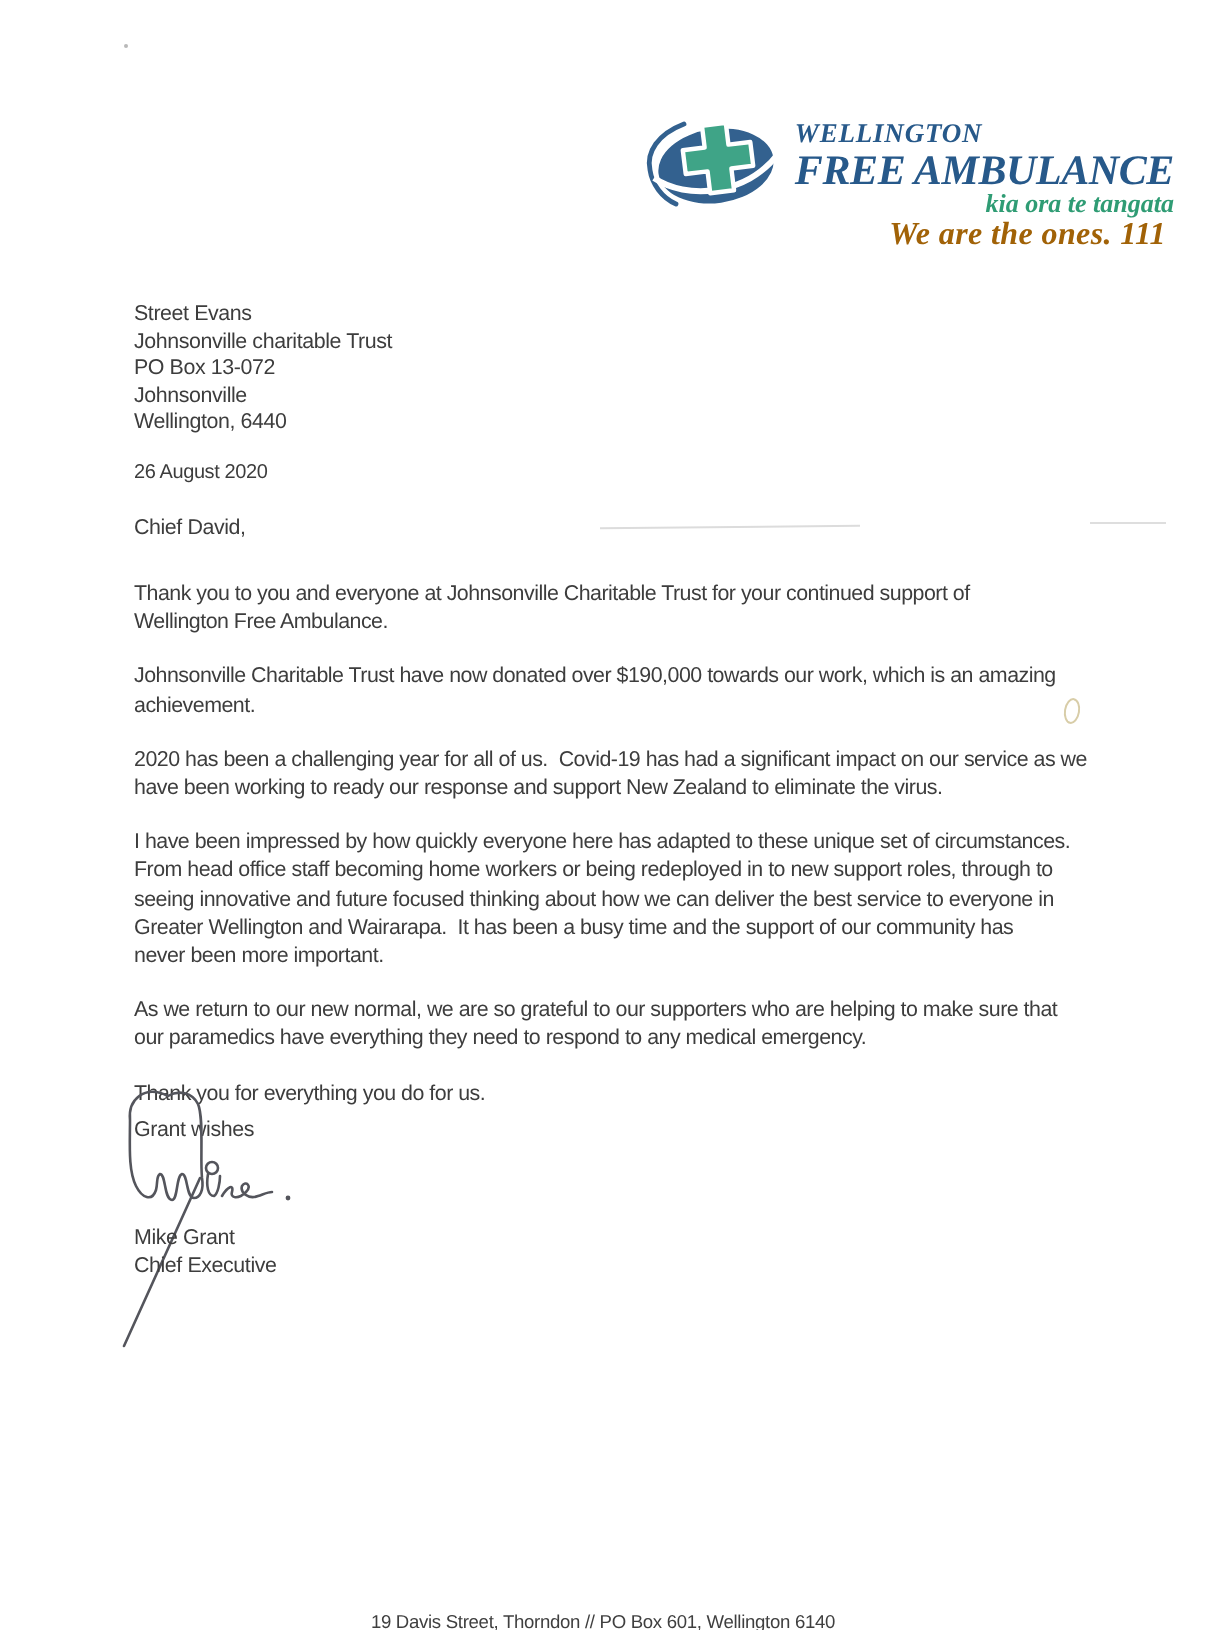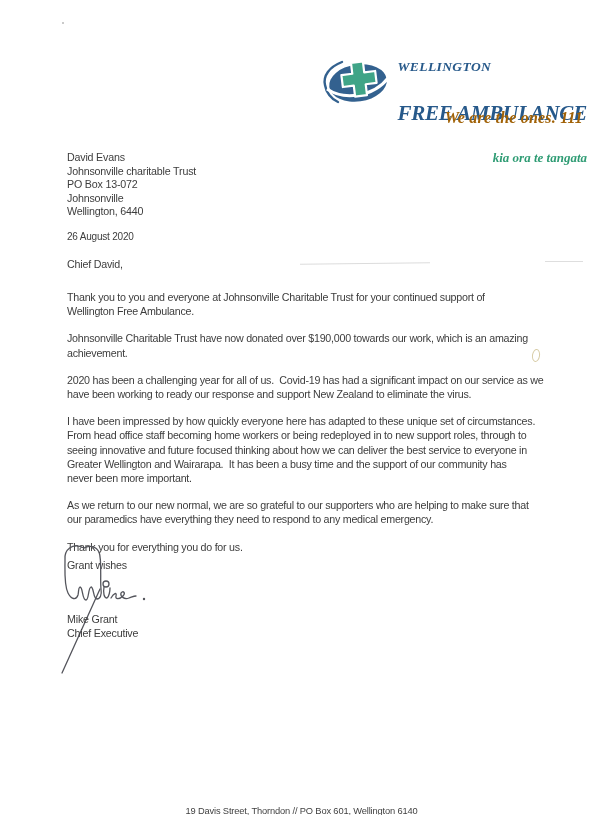--- a/index.html
+++ b/index.html
@@ -3,21 +3,21 @@
 <meta charset="utf-8">
 <style>
   html,body{margin:0;padding:0;}
   body{
     width:603px;height:815px;position:relative;background:#ffffff;
     font-family:"Liberation Sans",sans-serif;color:#3d3d3d;overflow:hidden;
   }
   .abs{position:absolute;}
   
   .logo-block{top:56px;right:16px;display:flex;align-items:flex-start;gap:4px;}
-  .logo-text{display:flex;flex-direction:column;align-items:flex-start;padding-top:4px;gap:28px;}
+  .logo-text{display:flex;flex-direction:column;align-items:flex-start;padding-top:4px;}
   .org-line1{
     font-family:"Liberation Serif",serif;font-style:italic;font-weight:bold;
     font-size:13.5px;letter-spacing:.4px;color:#27598a;line-height:14px;
   }
   .org-line2{
     font-family:"Liberation Serif",serif;font-style:italic;font-weight:bold;
     font-size:21px;letter-spacing:-.2px;color:#27598a;line-height:21px;margin-top:1px;white-space:nowrap;text-align:right;
   }
   .maori{
     font-family:"Liberation Serif",serif;font-style:italic;font-weight:bold;
@@ -74,21 +74,21 @@
   <div class="logo-text">
     <span class="org-line1">WELLINGTON</span>
     <span class="org-line2">FREE AMBULANCE</span>
     <span class="maori">kia ora te tangata</span>
   </div>
 </div>
 
 <div class="abs tagline">We are the ones. 111</div>
 
 <div class="abs recipient">
-  <div>David Evans</div>
+  <div>Street Evans</div>
   <div>Johnsonville charitable Trust</div>
   <div>PO Box 13-072</div>
   <div>Johnsonville</div>
   <div>Wellington, 6440</div>
 </div>
 
 <div class="abs date">26 August 2020</div>
 
 <div class="abs salutation">Chief David,</div>
 

